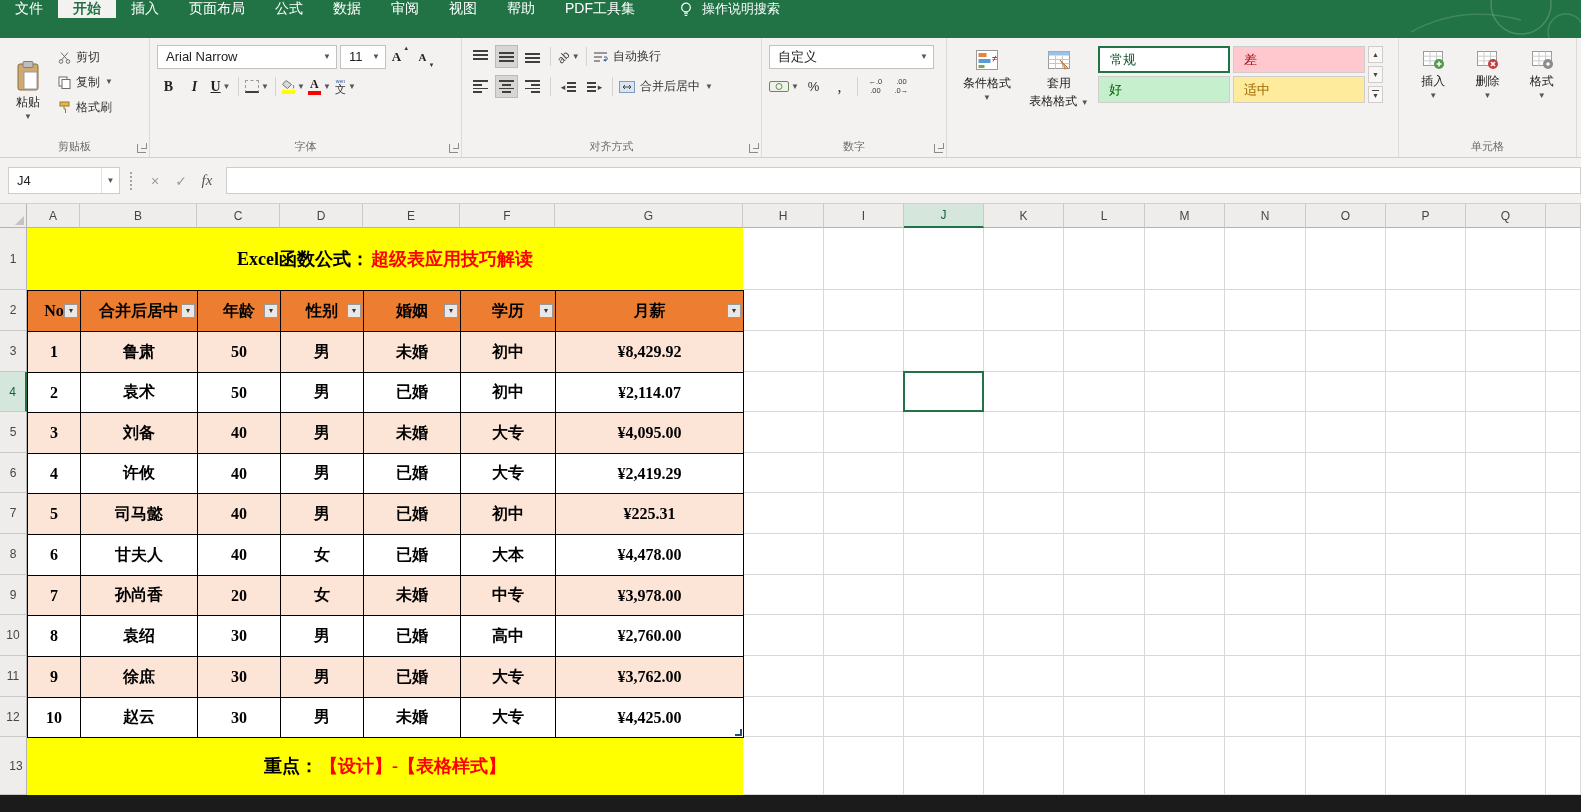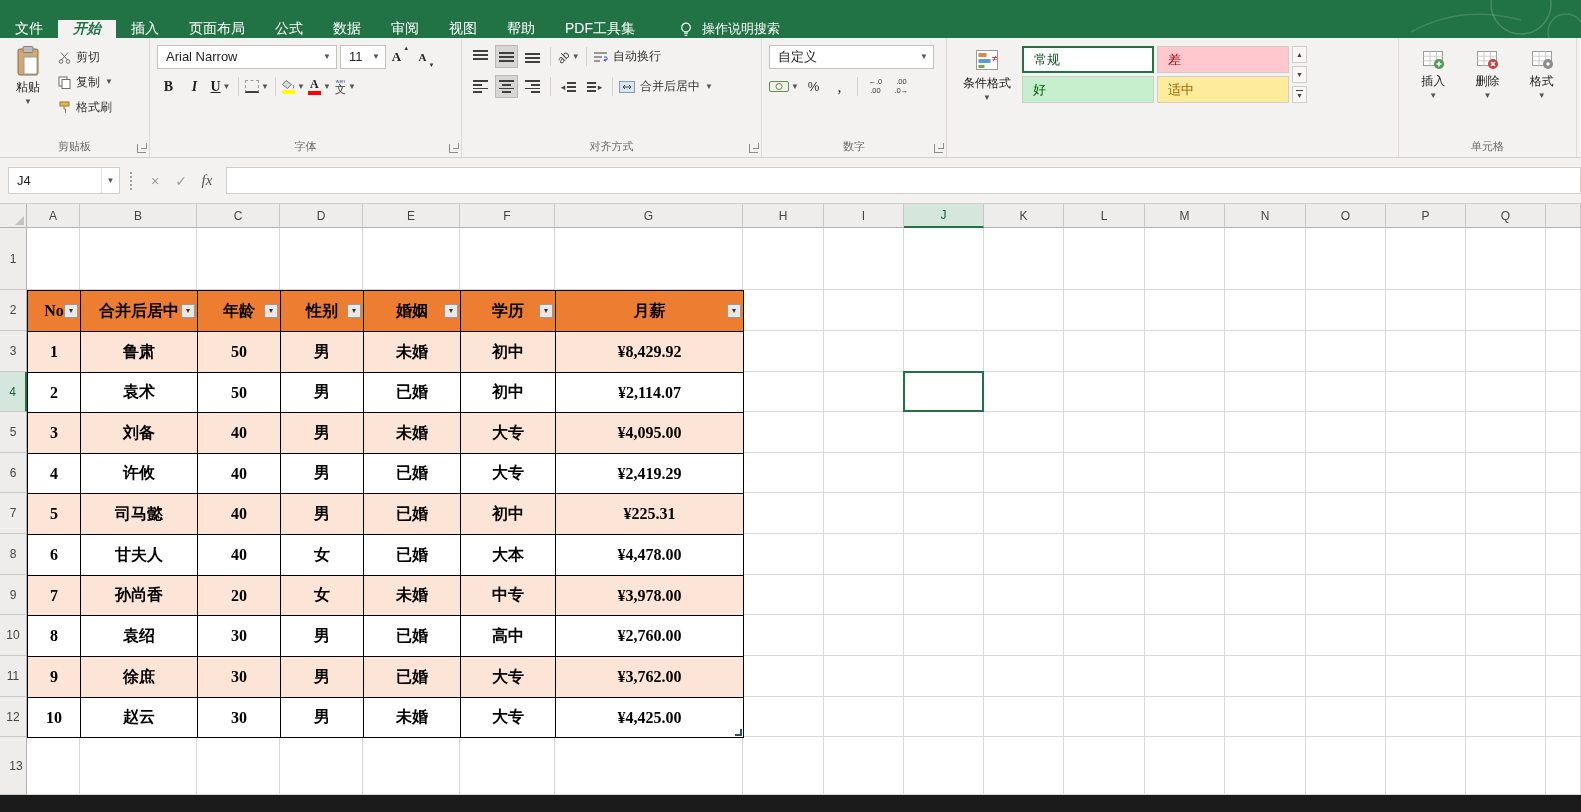--- a/index.html
+++ b/index.html
@@ -1,23 +1,23 @@
 <!DOCTYPE html>
 <html><head>
 <meta charset="utf-8">
 <style>
 *{box-sizing:border-box;margin:0;padding:0;}
 body{font-family:"Liberation Sans","DejaVu Sans",sans-serif;background:#fff;}
 .app{position:relative;width:1581px;height:812px;overflow:hidden;background:#fff;}
 
 
-.menubar{position:absolute;left:0;top:0;width:1581px;height:38px;background:#217346;display:flex;align-items:flex-end;color:#fff;font-size:14px;z-index:10;}
+.menubar{position:absolute;left:0;top:0;width:1581px;height:38px;background:#217346;display:flex;align-items:flex-start;color:#fff;font-size:14px;z-index:10;}
 .tabs{display:flex;align-items:stretch;}
 .tab{padding:0 15px;display:flex;align-items:center;white-space:nowrap;cursor:default;}
-.tab.active{background:#f3f2f1;color:#217346;font-weight:bold;font-style:italic;}
+.tab.active{background:#f3f2f1;color:#217346;font-weight:bold;}
 .search{display:flex;align-items:center;gap:8px;margin-left:28px;font-size:13px;}
 .doodle{position:absolute;right:0;top:0;height:38px;pointer-events:none;}
 
 
 .ribbon{position:absolute;top:38px;left:0;width:1581px;height:120px;background:#f3f2f1;border-bottom:1px solid #d2cfcc;display:flex;z-index:9;}
 .rgroup{position:relative;flex:0 0 auto;border-right:1px solid #dddad7;padding:5px 7px 19px 7px;}
 .glabel{position:absolute;left:0;right:0;bottom:3px;text-align:center;font-size:11px;color:#6b6b6b;}
 .dlg{position:absolute;right:3px;bottom:4px;width:9px;height:9px;border-left:1px solid #8c8c8c;border-bottom:1px solid #8c8c8c;}
 .dlg::after{content:"";position:absolute;right:-1px;top:-1px;width:5px;height:5px;border-right:1px solid #8c8c8c;border-bottom:1px solid #8c8c8c;}
 .rrow{display:flex;align-items:center;gap:3px;height:27px;margin-bottom:3px;}
@@ -115,21 +115,21 @@
       <circle cx="260" cy="4" r="30" fill="none" stroke="rgba(255,255,255,0.18)" stroke-width="1.5"></circle>
       <circle cx="305" cy="32" r="18" fill="none" stroke="rgba(255,255,255,0.15)" stroke-width="1.5"></circle>
       <path d="M150 32 q50 -28 110 -12" stroke="rgba(255,255,255,0.14)" fill="none" stroke-width="1.5"></path>
     </svg>
   </div>
 
   <div class="ribbon">
 
     <div class="rgroup" style="width:150px;">
       <div style="display:flex;gap:6px;">
-        <div class="bigbtn" style="padding-top:2px;">
+        <div class="bigbtn" style="padding-top:2px;justify-content:center;">
           <svg width="30" height="32" viewBox="0 0 30 32">
             <rect x="5" y="4" width="20" height="26" rx="2" fill="#cfa972" stroke="#8a6d3b"></rect>
             <rect x="10" y="1.5" width="10" height="6" rx="1" fill="#bdbdbd" stroke="#7f7f7f"></rect>
             <rect x="11" y="12" width="13" height="17" fill="#fff" stroke="#9a9a9a"></rect>
           </svg>
           <span>粘贴</span>
           <span class="dd">▼</span>
         </div>
         <div class="smallcol">
           <div class="smallbtn">
@@ -351,20 +351,30 @@
       <div class="bigbtn" style="width:66px;">
         <svg width="26" height="26" viewBox="0 0 26 26">
           <rect x="2.5" y="3.5" width="21" height="19" fill="#fff" stroke="#9a9a9a"></rect>
           <rect x="4.5" y="6" width="8" height="4" fill="#e8833a"></rect>
           <rect x="4.5" y="12" width="12" height="4" fill="#5b9bd5"></rect>
           <rect x="4.5" y="18" width="6" height="3" fill="#70ad47"></rect>
           <text x="18" y="15" font-size="10" fill="#c00000">≠</text>
         </svg>
         <span>条件格式</span>
         <span class="dd">▼</span>
+      </div>
+      <div class="bigbtn" style="width:74px;">
+        <svg width="26" height="26" viewBox="0 0 26 26">
+          <rect x="2.5" y="4.5" width="21" height="17" fill="#fff" stroke="#9a9a9a"></rect>
+          <rect x="2.5" y="4.5" width="21" height="4" fill="#9bc2e6"></rect>
+          <path d="M2.5 12.5 h21 M2.5 16.5 h21 M9.5 8.5 v13 M16.5 8.5 v13" stroke="#c5c5c5"></path>
+          <path d="M14 13 l8 8 -3.4 1 -0.8 -3.6 z" fill="#f4b183" stroke="#c07a38"></path>
+        </svg>
+        <span>套用</span>
+        <span><span>表格格式</span> <span class="dd" style="display:inline;">▼</span></span>
       </div>
       <div class="gallery" id="styleGallery">
         <div class="galArrows">
           <div class="gbtn">▲</div>
           <div class="gbtn">▼</div>
           <div class="gbtn"><span style="border-top:1.5px solid #444;width:7px;display:block;margin-bottom:1px;"></span>▼</div>
         </div>
       <div class="chip selected" style="background: rgb(255, 255, 255); color: #14532d;">常规</div>
           <div class="chip" style="background: rgb(255, 199, 206); color: rgb(156, 0, 6);">差</div>
           <div class="chip" style="background: rgb(198, 239, 206); color: rgb(0, 97, 0);">好</div>
@@ -454,20 +464,24 @@
       <div class="rhcell" style="top: 225px; height: 40px;">6</div>
       <div class="rhcell" style="top: 265px; height: 41px;">7</div>
       <div class="rhcell" style="top: 306px; height: 41px;">8</div>
       <div class="rhcell" style="top: 347px; height: 40px;">9</div>
       <div class="rhcell" style="top: 387px; height: 41px;">10</div>
       <div class="rhcell" style="top: 428px; height: 41px;">11</div>
       <div class="rhcell" style="top: 469px; height: 40px;">12</div>
       <div class="rhcell" style="top: 509px; height: 58px; padding-left: 6px;">13</div>
     </div>
   <div class="grid" id="grid">
+    <div class="banner" id="banner" style="left: 0px; top: 0px; width: 716px; height: 62px;">
+      <span>Excel函数公式：</span>
+      <span class="redtext">超级表应用技巧解读</span>
+    </div>
     <table class="xtable" id="xtable" style="top: 62px; width: 717px;">
         <colgroup>
           <col style="width: 53px;">
           <col style="width: 117px;">
           <col style="width: 83px;">
           <col style="width: 83px;">
           <col style="width: 97px;">
           <col style="width: 95px;">
           <col style="width: 188px;">
         </colgroup>
@@ -568,20 +582,24 @@
             <td>10</td>
             <td>赵云</td>
             <td>30</td>
             <td>男</td>
             <td>未婚</td>
             <td>大专</td>
             <td>¥4,425.00</td>
           </tr>
         </tbody>
       </table>
+    <div class="footerband" id="footerBand" style="left: 0px; top: 509px; width: 716px; height: 58px;">
+      <span>重点：</span>
+      <span class="redtext">【设计】-【表格样式】</span>
+    </div>
     <div id="selCell" style="left: 876px; top: 143px; width: 81px; height: 41px;"></div>
     <div id="tableHandle" style="left: 708px; top: 501px;"></div>
   <div class="vline" style="left: 52px;"></div>
       <div class="vline" style="left: 169px;"></div>
       <div class="vline" style="left: 252px;"></div>
       <div class="vline" style="left: 335px;"></div>
       <div class="vline" style="left: 432px;"></div>
       <div class="vline" style="left: 527px;"></div>
       <div class="vline" style="left: 715px;"></div>
       <div class="vline" style="left: 796px;"></div>

